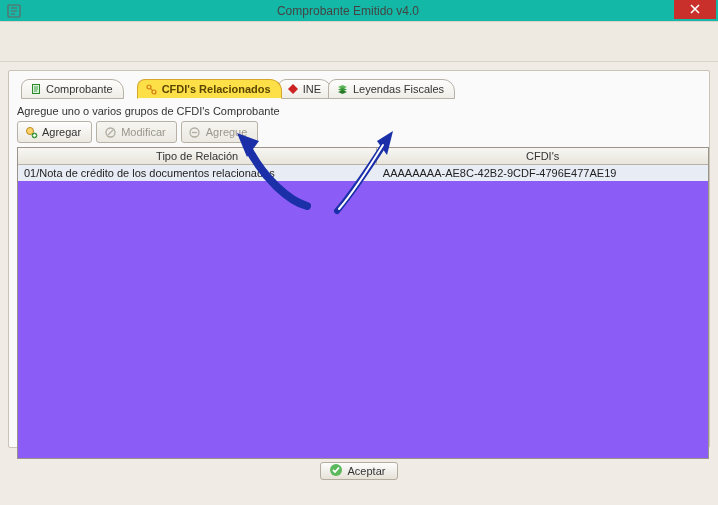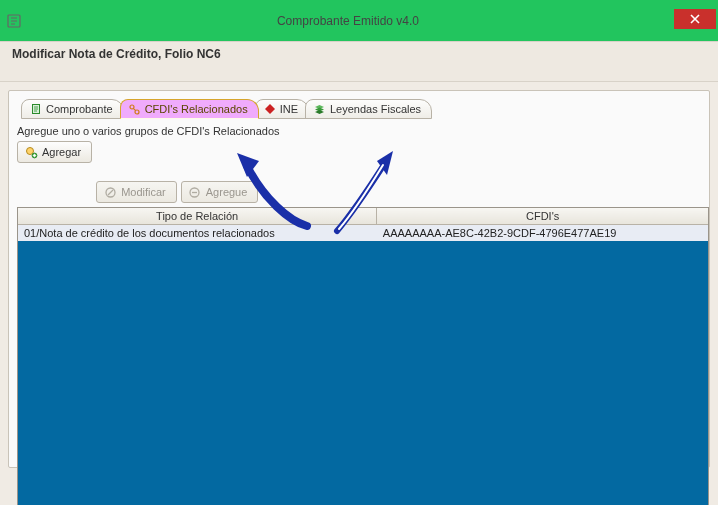--- a/index.html
+++ b/index.html
@@ -10,22 +10,22 @@
     html, body {
       margin: 0;
       padding: 0;
       background: #f0ebe4;
       width: 718px;
       height: 505px;
       overflow: hidden;
     }
     
     .titlebar {
-      height: 42px;
-      background: #22c55e;
+      height: 22px;
+      background: #14b8a6;
       border-bottom: 1px solid #d8d2c8;
       display: flex;
       align-items: center;
       position: relative;
     }
     .titlebar .app-icon {
       width: 16px;
       height: 16px;
       margin-left: 6px;
       display: flex;
@@ -97,26 +97,27 @@
       margin-right: -4px;
       border: 1px solid #b8b2a6;
       border-bottom: 1px solid #b8b2a6;
       border-radius: 8px 12px 0 0;
       background: linear-gradient(#fdfdfc, #efede7);
       color: #333;
       cursor: pointer;
       position: relative;
     }
     .tab.active {
-      background: #f0abfc;
+      background: #fde047;
       border-color: #d6a52c;
       border-bottom-color: #fffbe8;
       color: #5a4500;
-      font-weight: 400;
+      font-weight: 700;
       z-index: 2;
+      margin-left: 17px;
     }
     .tab .ticon {
       width: 12px;
       height: 12px;
       margin-right: 4px;
       display: inline-flex;
       align-items: center;
       justify-content: center;
     }
     
@@ -146,33 +147,32 @@
       border: 1px solid #b8b2a6;
       border-radius: 3px;
       background: linear-gradient(#fdfdfd, #ece9e1);
       color: #333;
       cursor: pointer;
     }
     .btn.disabled {
       color: #9a968e;
       cursor: default;
       background: linear-gradient(#f6f5f1, #ece9e1);
-      margin-top: 40px;
     }
     .btn .bicon {
       width: 14px;
       height: 14px;
       display: inline-flex;
       align-items: center;
       justify-content: center;
     }
     
     .table-wrap {
       border: 1px solid #9a948a;
-      background: #0369a1;
+      background: #8b5cf6;
       height: 312px;
       overflow: hidden;
     }
     table {
       width: 100%;
       border-collapse: collapse;
     }
     th {
       background: linear-gradient(#f7f6f2, #e8e5dc);
       border: 1px solid #b8b2a6;
@@ -232,21 +232,20 @@
   </div>
   <div class="title-text">Comprobante Emitido v4.0</div>
   <div class="close-btn">
     <svg width="10" height="10" viewBox="0 0 10 10">
         <path d="M1 1 L9 9 M9 1 L1 9" stroke="#fff" stroke-width="1.6"></path>
       </svg>
   </div>
 </div>
 
 <div class="header-band">
-  <div class="h1">Modificar Nota de Crédito, Folio NC6</div>
 </div>
 
 <div class="content-outer">
   <div class="content-panel">
 
     <div class="tabs">
       <div class="tab">
         <span class="ticon ic-green">
           <svg width="11" height="11" viewBox="0 0 11 11">
               <rect x="1.5" y="0.5" width="7" height="9" fill="#d8f0d8" stroke="#2a8a2a"></rect>
@@ -278,21 +277,21 @@
           <svg width="11" height="11" viewBox="0 0 11 11">
               <path d="M1 3 L5.5 1 L10 3 L5.5 5 Z" fill="#5cb85c"></path>
               <path d="M1 5.5 L5.5 3.5 L10 5.5 L5.5 7.5 Z" fill="#3a9a3a"></path>
               <path d="M1 8 L5.5 6 L10 8 L5.5 10 Z" fill="#2a7a2a"></path>
             </svg>
         </span>
         <span>Leyendas Fiscales</span>
       </div>
     </div>
 
-    <div class="instruction">Agregue uno o varios grupos de CFDI's Relacionados</div>
+    <div class="instruction">Agregue uno o varios grupos de CFDI's Comprobante</div>
 
     <div class="btnrow">
       <div class="btn">
         <span class="bicon">
           <svg width="13" height="13" viewBox="0 0 13 13">
               <circle cx="5" cy="5" r="3.5" fill="#ffd36b" stroke="#b58a1c"></circle>
               <circle cx="9.5" cy="9.5" r="2.4" fill="#7ec97e" stroke="#2a8a2a"></circle>
               <path d="M9.5 8.2 v2.6 M8.2 9.5 h2.6" stroke="#fff" stroke-width="1"></path>
             </svg>
         </span>

